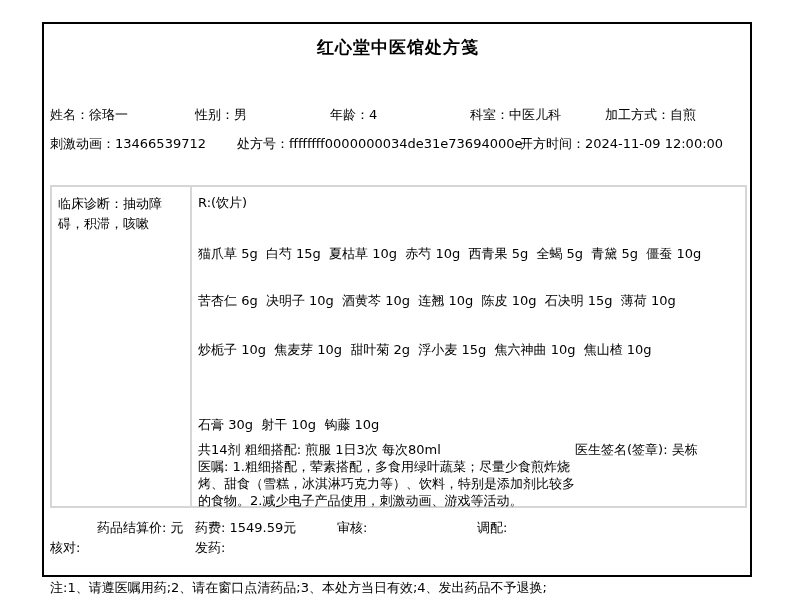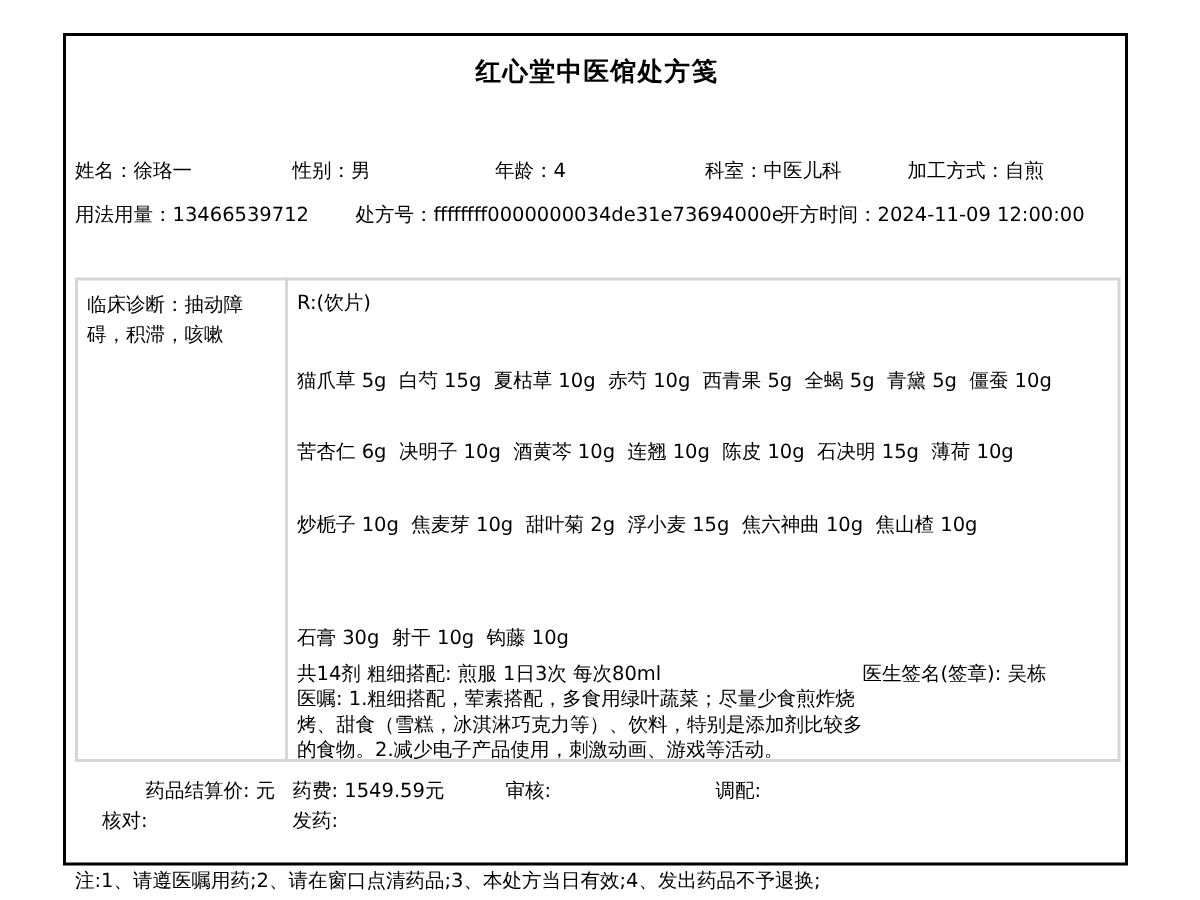--- a/index.html
+++ b/index.html
@@ -23,21 +23,21 @@
   <div class="outer-border"></div>
 
   <div class="title">红心堂中医馆处方笺</div>
 
   <div class="abs" style="left:50px;top:107px;"><span>姓名：</span><span>徐珞一</span></div>
   <div class="abs" style="left:195px;top:107px;"><span>性别：</span><span>男</span></div>
   <div class="abs" style="left:330px;top:107px;"><span>年龄：</span><span>4</span></div>
   <div class="abs" style="left:470px;top:107px;"><span>科室：</span><span>中医儿科</span></div>
   <div class="abs" style="left:605px;top:107px;"><span>加工方式：</span><span>自煎</span></div>
 
-  <div class="abs" style="left:50px;top:136px;"><span>用法用量：</span><span>13466539712</span></div>
+  <div class="abs" style="left:50px;top:136px;"><span>刺激动画：</span><span>13466539712</span></div>
   <div class="abs" style="left:237px;top:136px;"><span>处方号：</span><span>ffffffff0000000034de31e73694000e</span></div>
   <div class="abs" style="left:520px;top:136px;"><span>开方时间：</span><span>2024-11-09 12:00:00</span></div>
 
   <div class="inner-box"></div>
   <div class="col-divider"></div>
 
   <div class="diagnosis z"><span>临床诊断：</span><span>抽动障碍，积滞，咳嗽</span></div>
 
   <div class="abs z" style="left:198px;top:195px;">R:(饮片)</div>
 
@@ -51,18 +51,18 @@
 
   <div class="abs advice z" style="left:198px;top:458px;">医嘱: 1.粗细搭配，荤素搭配，多食用绿叶蔬菜；尽量少食煎炸烧</div>
   <div class="abs advice z" style="left:198px;top:475px;">烤、甜食（雪糕，冰淇淋巧克力等）、饮料，特别是添加剂比较多</div>
   <div class="abs advice z" style="left:198px;top:492px;">的食物。2.减少电子产品使用，刺激动画、游戏等活动。</div>
 
   <div class="abs" style="left:50px;top:520px;margin-left:47px;"><span>药品结算价:</span> <span>元</span></div>
   <div class="abs" style="left:195px;top:520px;"><span>药费:</span> <span>1549.59元</span></div>
   <div class="abs" style="left:337px;top:520px;">审核:</div>
   <div class="abs" style="left:477px;top:520px;">调配:</div>
 
-  <div class="abs" style="left:68px;top:540px;text-align:center;">核对:</div>
+  <div class="abs" style="left:50px;top:540px;text-align:center;">核对:</div>
   <div class="abs" style="left:195px;top:540px;">发药:</div>
 
   <div class="abs" style="left:50px;top:559px;margin-top:21px;">注:1、请遵医嘱用药;2、请在窗口点清药品;3、本处方当日有效;4、发出药品不予退换;</div>
 
 </div>
 
 </body></html>

